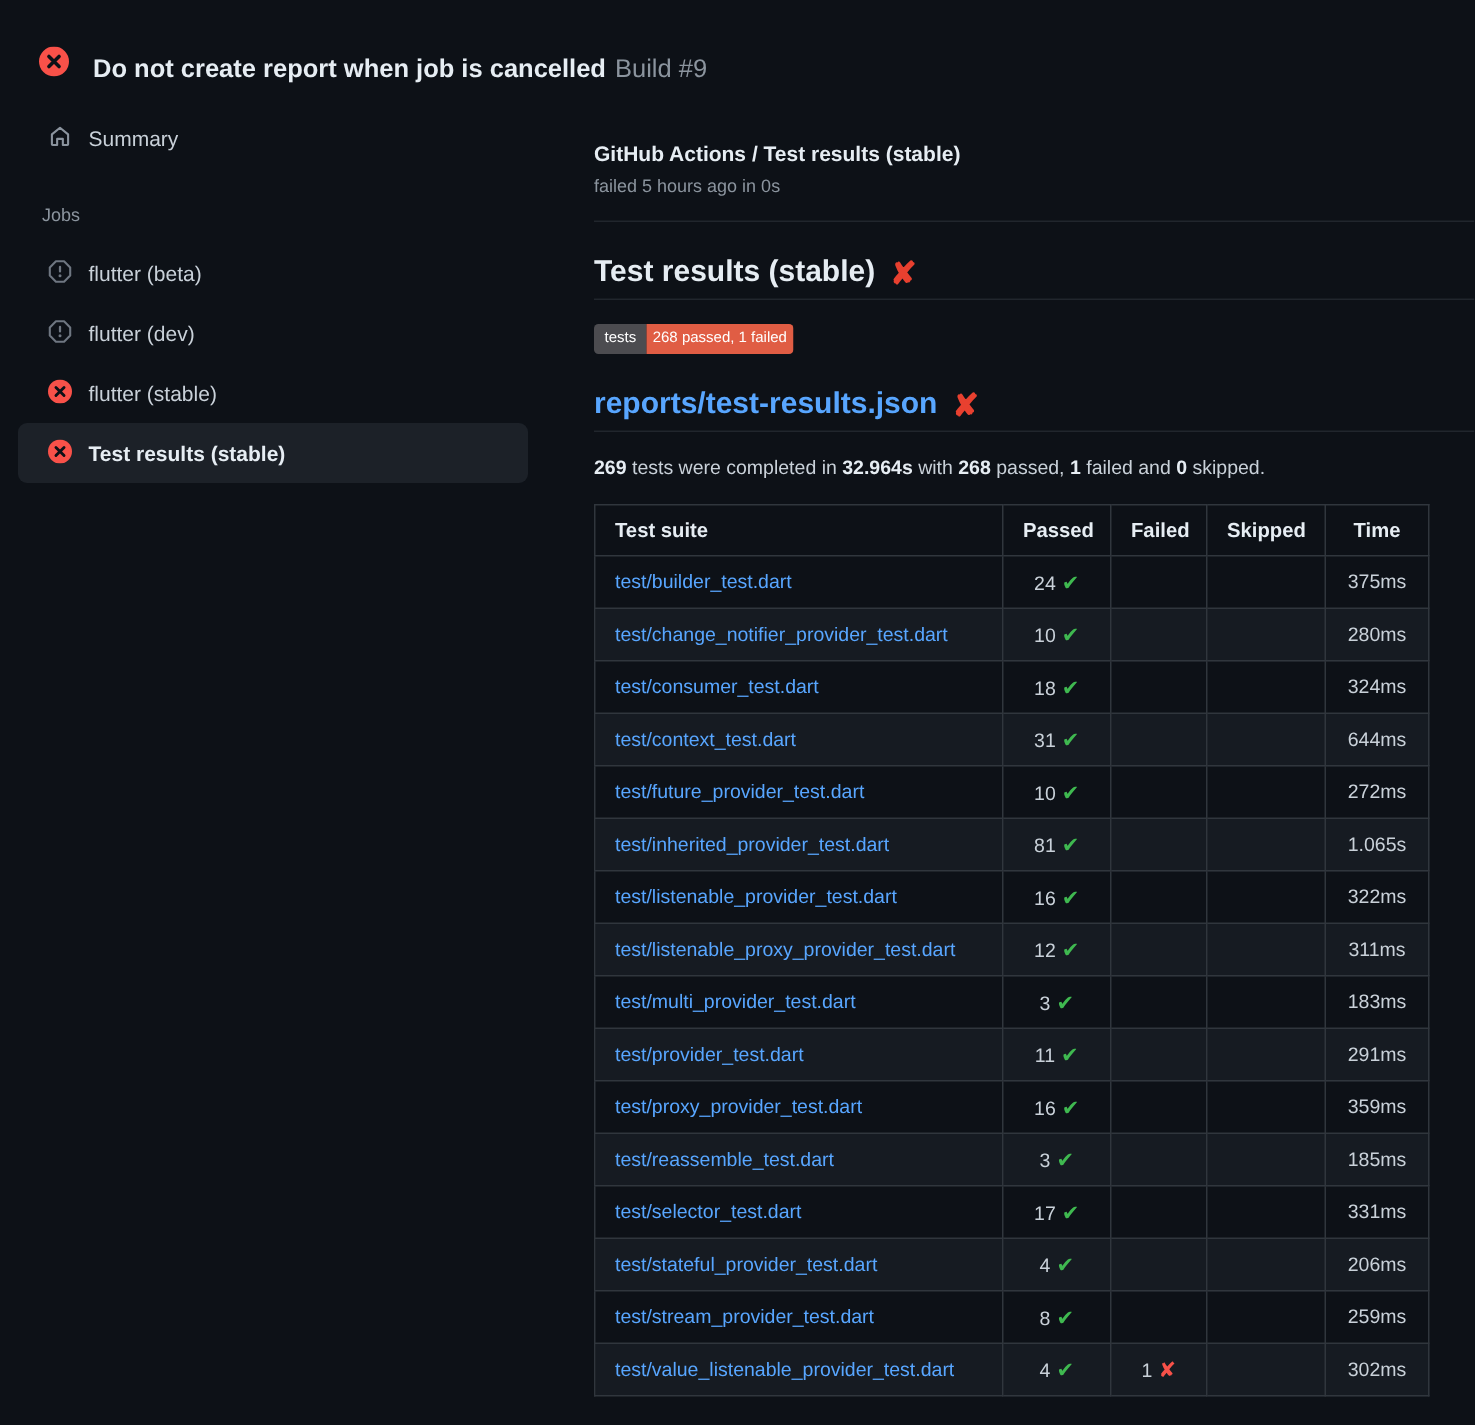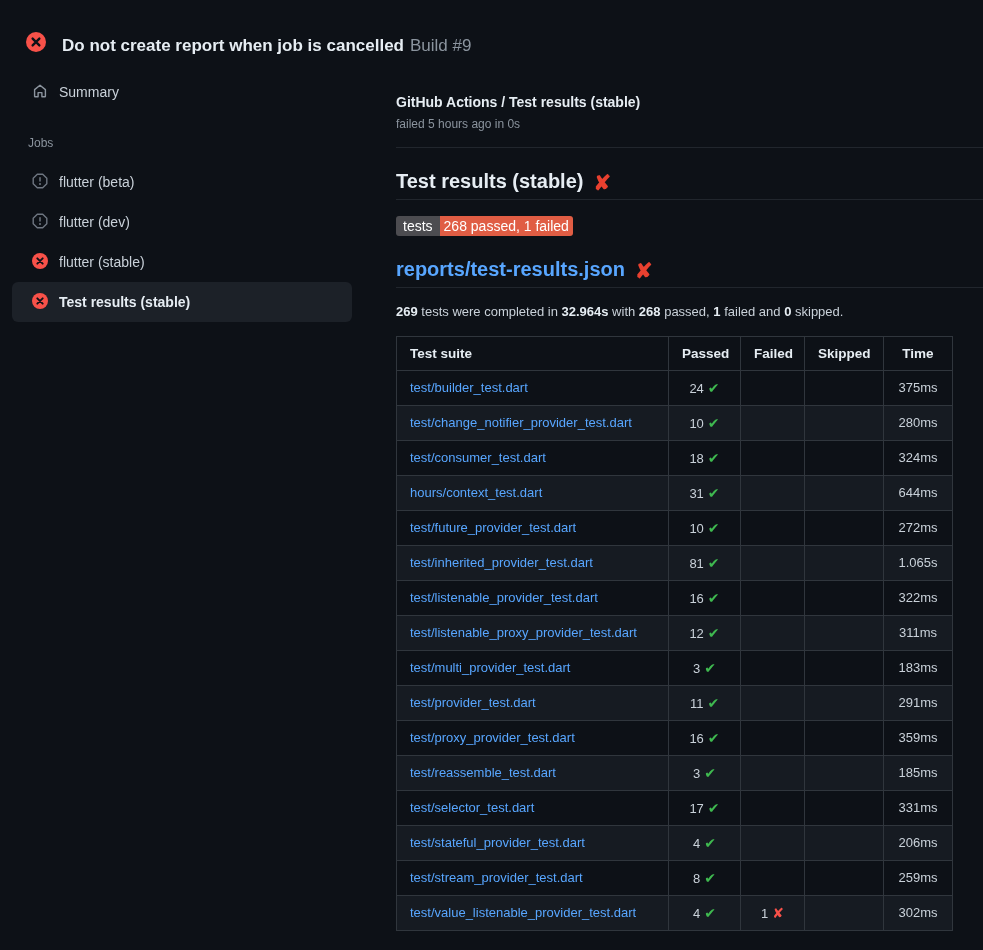--- a/index.html
+++ b/index.html
@@ -36,21 +36,21 @@
   .run-meta{font-size:12px;color:var(--muted);margin-top:7px}
   .rule{border:none;border-top:1px solid var(--border-soft);margin:16px 0 0}
   h2.section{
     display:flex;align-items:center;gap:10px;margin:22px 0 0;
     font-size:20px;font-weight:700;color:var(--txt-strong);
     padding-bottom:6px;border-bottom:1px solid var(--border-soft);
   }
   h2.section a{color:var(--link);text-decoration:none}
   .x-mark{color:var(--xmark);font-size:21px;font-weight:700;line-height:1;transform:translateY(1px)}
   
-  .badge{display:inline-flex;margin-top:16px;font-size:14px;line-height:20px;color:#fff;border-radius:3px;overflow:hidden}
+  .badge{display:inline-flex;margin-top:16px;font-size:10px;line-height:20px;color:#fff;border-radius:3px;overflow:hidden}
   .badge .lbl{background:var(--badge-label);padding:0 7px}
   .badge .val{background:var(--badge-value);padding:0 4px}
   
   .summary-line{margin:16px 0 17px;font-size:13px;color:var(--txt)}
   .summary-line strong{color:var(--txt-strong)}
   
   table{border-collapse:collapse;table-layout:fixed;width:556px;margin-top:16px;font-size:13px}
   th,td{border:1px solid var(--border);padding:6.5px 13px;line-height:20px}
   thead th{font-weight:700;color:var(--txt-strong);text-align:center;font-size:13.5px}
   thead th.col-suite{text-align:left}
@@ -184,21 +184,21 @@
               <td class="time">280ms</td>
             </tr>
             <tr>
               <td class="suite"><a href="#">test/consumer_test.dart</a></td>
               <td class="cnt"><span>18</span><span class="check">✔</span></td>
               <td class="cnt"></td>
               <td class="cnt"></td>
               <td class="time">324ms</td>
             </tr>
             <tr>
-              <td class="suite"><a href="#">hours/context_test.dart</a></td>
+              <td class="suite"><a href="#">test/context_test.dart</a></td>
               <td class="cnt"><span>31</span><span class="check">✔</span></td>
               <td class="cnt"></td>
               <td class="cnt"></td>
               <td class="time">644ms</td>
             </tr>
             <tr>
               <td class="suite"><a href="#">test/future_provider_test.dart</a></td>
               <td class="cnt"><span>10</span><span class="check">✔</span></td>
               <td class="cnt"></td>
               <td class="cnt"></td>

